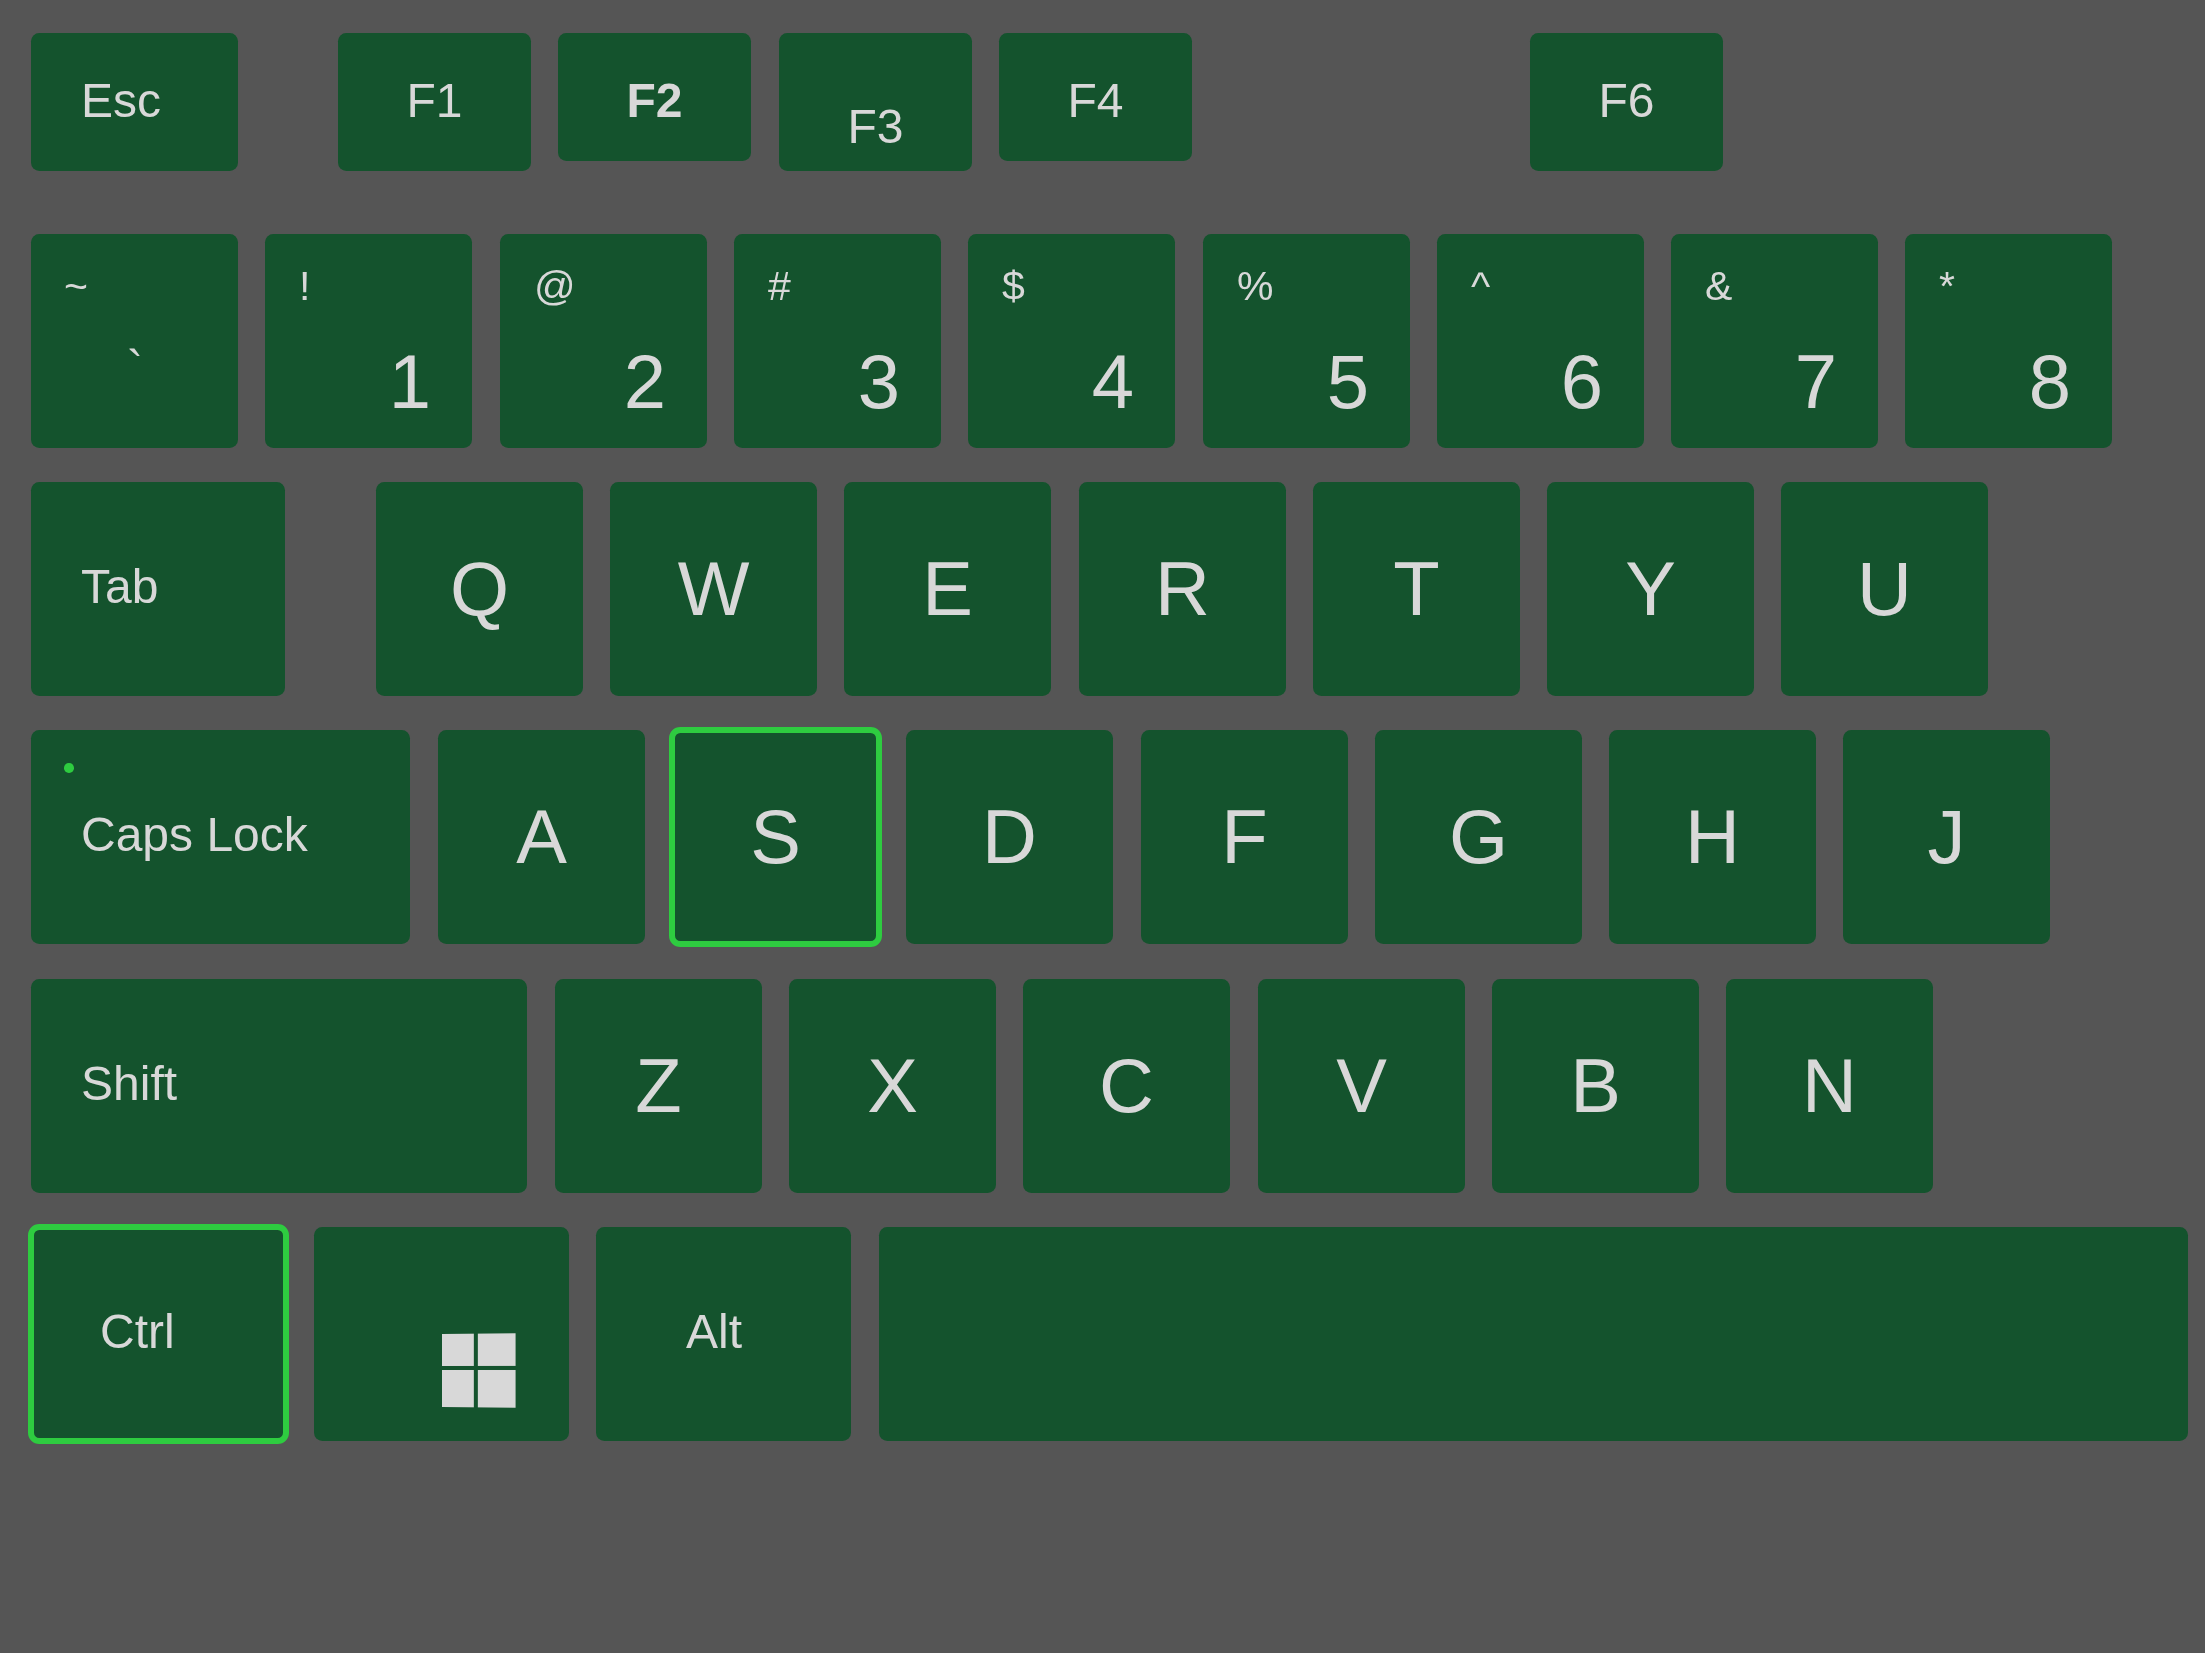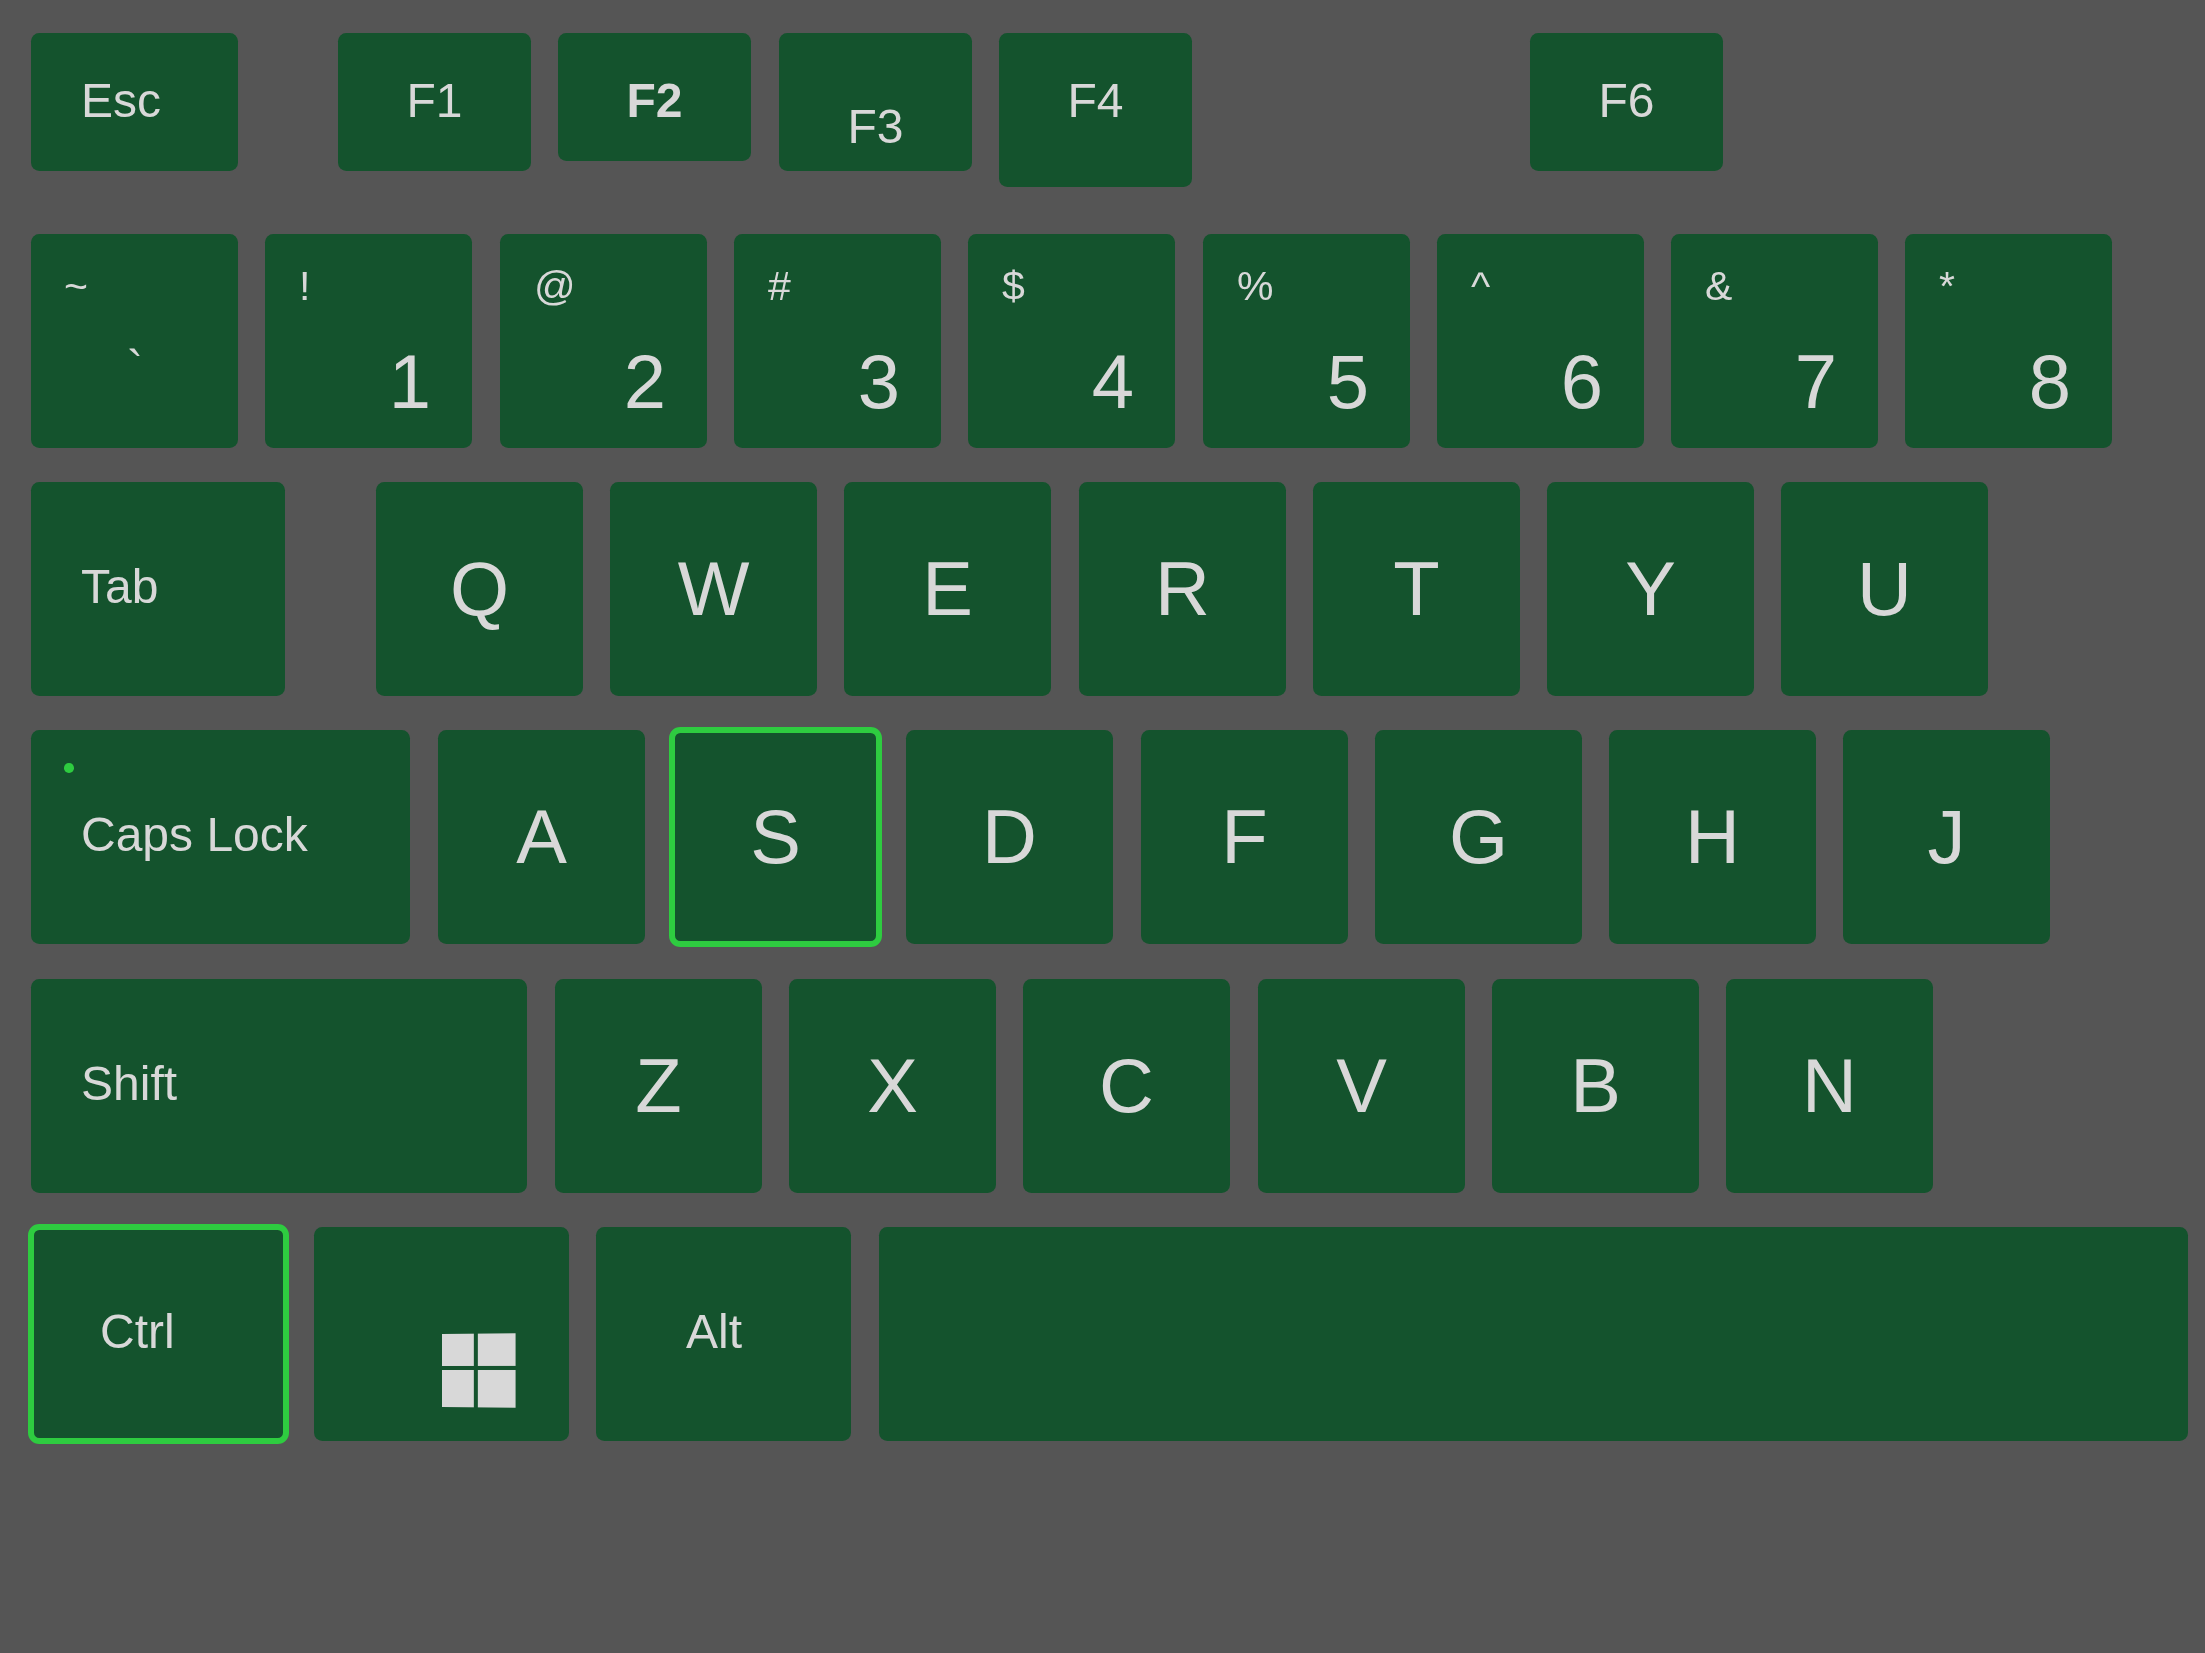--- a/index.html
+++ b/index.html
@@ -83,21 +83,21 @@
   </div>
   <div class="key" style="left:338px; top:33px; width:193px; height:138px;">
     <span class="med-label" style="left:50%; top:44px; transform:translateX(-50%);">F1</span>
   </div>
   <div class="key" style="left:558px; top:33px; width:193px; height:128px;font-weight:bold;">
     <span class="med-label" style="left:50%; top:44px; transform:translateX(-50%);">F2</span>
   </div>
   <div class="key" style="left:779px; top:33px; width:193px; height:138px;">
     <span class="med-label" style="left:50%; top:44px; transform:translateX(-50%);margin-top:26px;">F3</span>
   </div>
-  <div class="key" style="left:999px; top:33px; width:193px; height:154px;">
+  <div class="key" style="left:999px; top:33px; width:193px; height:128px;">
     <span class="med-label" style="left:50%; top:44px; transform:translateX(-50%);">F4</span>
   </div>
   <div class="key" style="left:1530px; top:33px; width:193px; height:138px;">
     <span class="med-label" style="left:50%; top:44px; transform:translateX(-50%);">F6</span>
   </div>
 
   <div class="key" style="left:31px; top:234px; width:207px; height:214px;">
     <span class="sec-label" style="left:33px; top:32px;">~</span>
     <span class="sec-label" style="left:96px; top:110px; font-size:48px;">`</span>
   </div>

